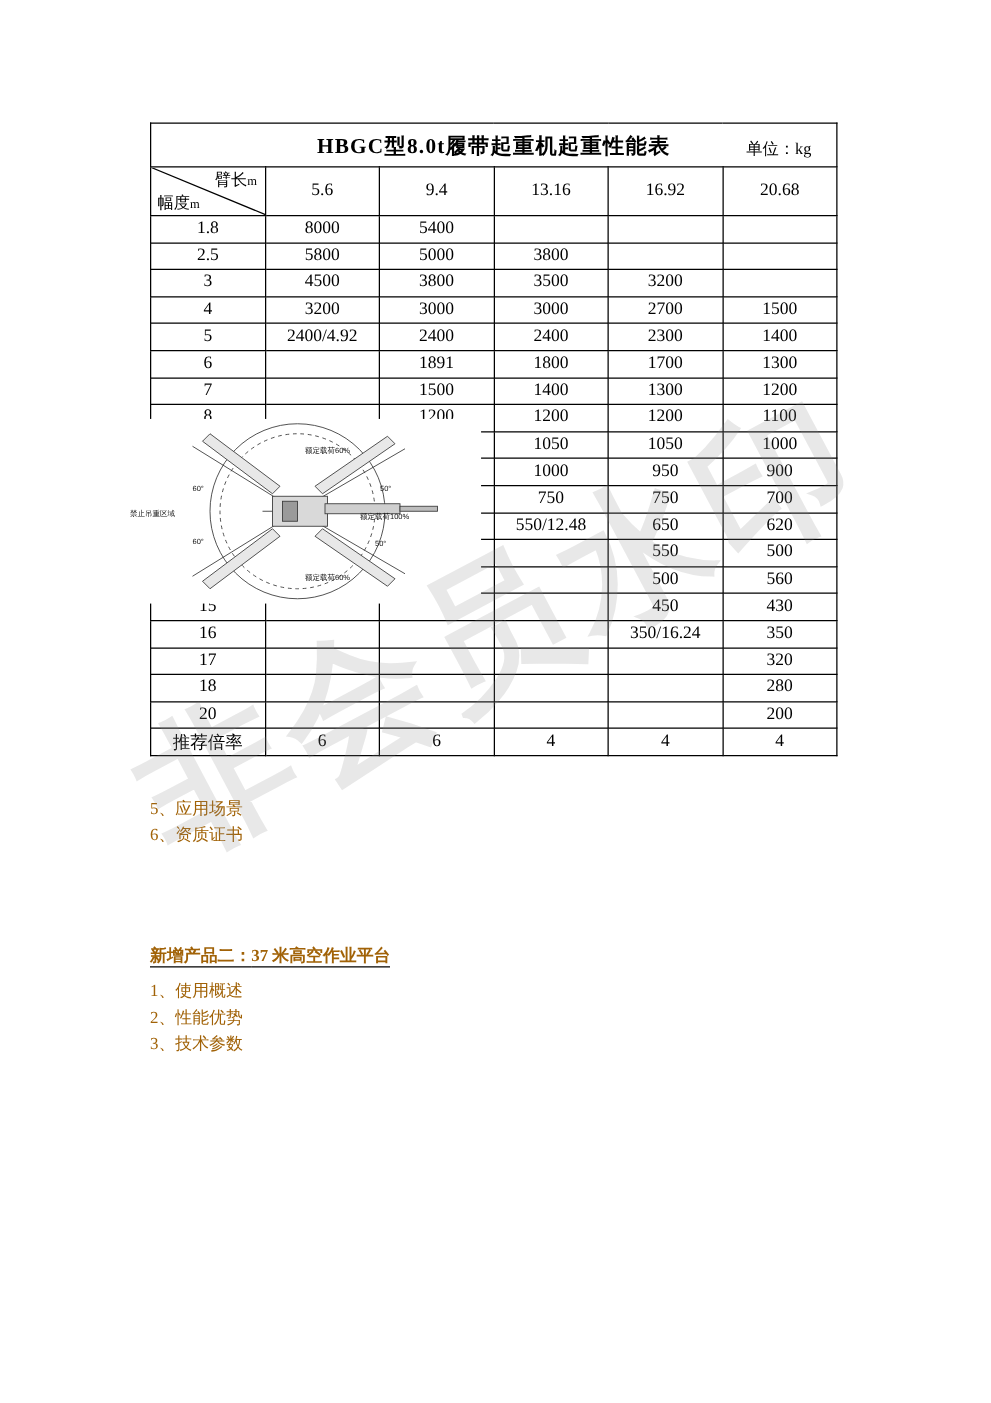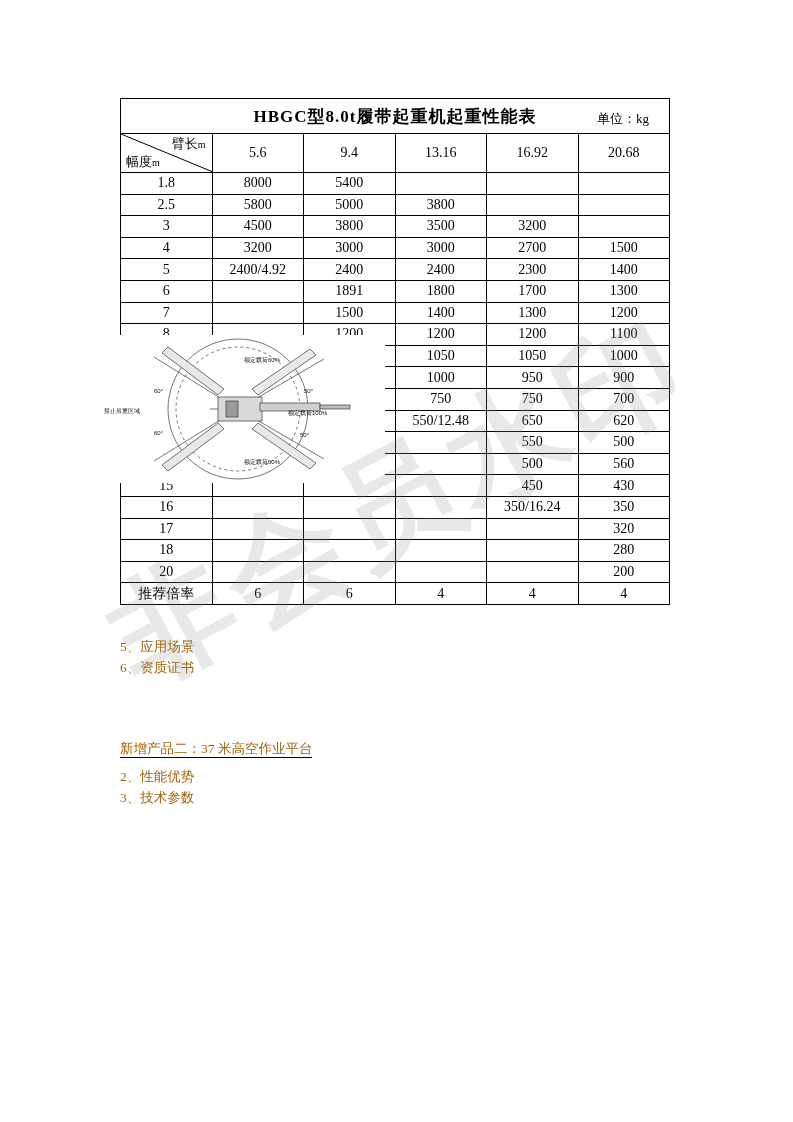--- a/index.html
+++ b/index.html
@@ -142,23 +142,24 @@
     font-family: "Liberation Serif", serif;
     color: #a16207;
   }
   .ln {
     font-size: 13.5px;
     line-height: 21px;
     white-space: nowrap;
   }
   .heading-line {
     font-size: 13.5px;
-    font-weight: normal;
+    font-weight: bold;
     line-height: 22px;
     white-space: nowrap;
+    margin-top: 16px;
   }
   .heading-line .ul {
     border-bottom: 1px solid #000;
     padding-bottom: 1px;
   }
 </style>
 </head>
 <body>
 
 <div class="watermark">非会员水印</div>
@@ -391,15 +392,16 @@
 <div class="body-text" style="top: 636px;">
   <div class="ln">5、应用场景</div>
   <div class="ln">6、资质证书</div>
 </div>
 
 <div class="body-text" style="top: 738px;">
   <div class="heading-line">
     <span class="ul">新增产品二：</span><span class="ul">37 米高空作业平台</span>
   </div>
   <div style="height:6px"></div>
+  <div class="ln">1、使用概述</div>
   <div class="ln">2、性能优势</div>
   <div class="ln">3、技术参数</div>
 </div>
 
 </body></html>

